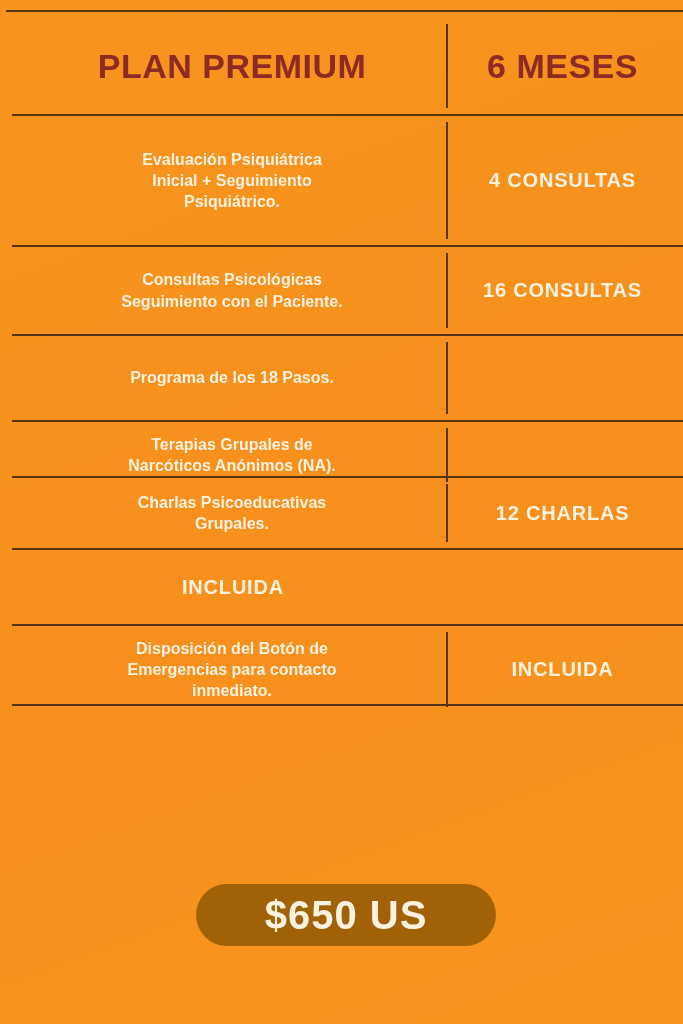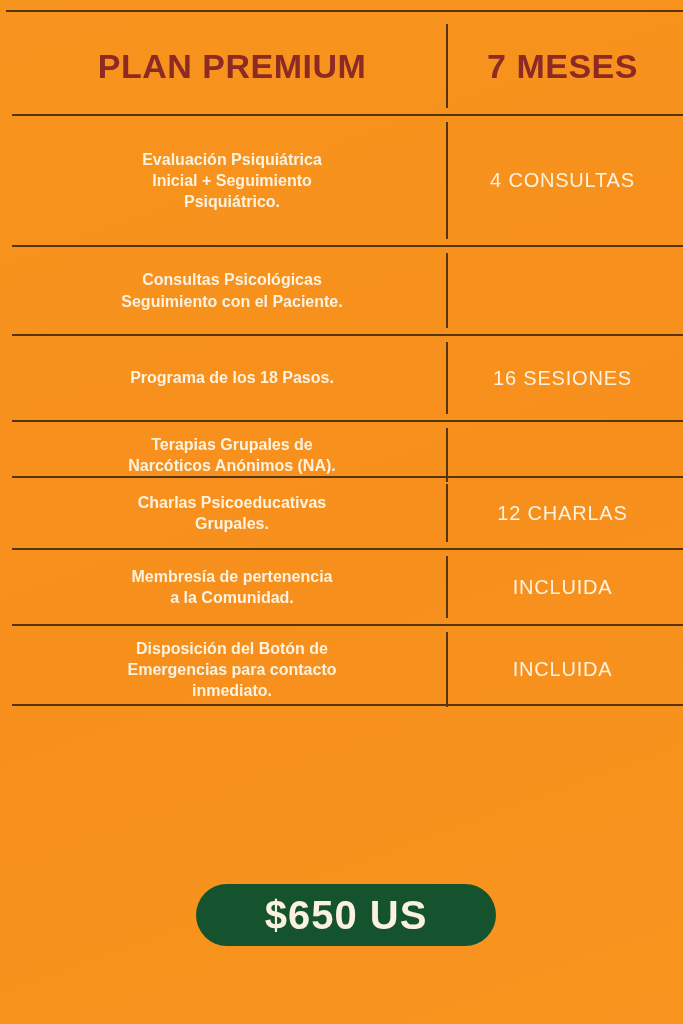--- a/index.html
+++ b/index.html
@@ -39,85 +39,83 @@
   }
   .service-cell {
     color: #fbf2e0;
     font-size: 16px;
     font-weight: 700;
     line-height: 1.32;
   }
   .value-cell {
     color: #fbf2e0;
     font-size: 20px;
-    font-weight: 400;
+    font-weight: 700;
     letter-spacing: 0.8px;
   }
   
   .row:nth-child(2) { height: 131px; }
   .row:nth-child(3) { height: 89px; }
   .row:nth-child(4) { height: 86px; }
   .row:nth-child(5) { height: 56px; }
   .row:nth-child(6) { height: 72px; }
   .row:nth-child(7) { height: 76px; }
   .row:nth-child(8) { height: 80px; }
   .row:nth-child(9) { height: 110px; border-bottom: 4px solid #3b82f6; }
   .price-pill {
     position: absolute;
     left: 190px; top: 878px;
     width: 300px; height: 62px;
-    background: #14532d;
+    background: #a16207;
     border: none;
     border-radius: 31px;
     color: #faf1df;
     font-family: "Liberation Sans", sans-serif;
     font-size: 40px;
     font-weight: 800;
     letter-spacing: 1px;
     display: flex;
     align-items: center;
     justify-content: center;
     cursor: pointer;
   }
 </style>
 </head>
 <body>
 
 <div class="price-table">
   <div class="row header-row">
     <div class="cell left">PLAN PREMIUM</div>
-    <div class="cell">7 MESES</div>
+    <div class="cell">6 MESES</div>
   </div>
 
 <div class="row">
       <div class="cell left service-cell">Evaluación Psiquiátrica
 Inicial + Seguimiento
 Psiquiátrico.</div>
       <div class="cell value-cell">4 CONSULTAS</div>
     </div>
     <div class="row">
       <div class="cell left service-cell">Consultas Psicológicas
 Seguimiento con el Paciente.</div>
+      <div class="cell value-cell">16 CONSULTAS</div>
     </div>
     <div class="row">
       <div class="cell left service-cell">Programa de los 18 Pasos.</div>
-      <div class="cell value-cell">16 SESIONES</div>
     </div>
     <div class="row">
       <div class="cell left service-cell">Terapias Grupales de
 Narcóticos Anónimos (NA).</div>
     </div>
     <div class="row">
       <div class="cell left service-cell">Charlas Psicoeducativas
 Grupales.</div>
       <div class="cell value-cell">12 CHARLAS</div>
     </div>
     <div class="row">
-      <div class="cell left service-cell">Membresía de pertenencia
-a la Comunidad.</div>
       <div class="cell value-cell">INCLUIDA</div>
     </div>
     <div class="row">
       <div class="cell left service-cell">Disposición del Botón de
 Emergencias para contacto
 inmediato.</div>
       <div class="cell value-cell">INCLUIDA</div>
     </div>
   </div>
 

